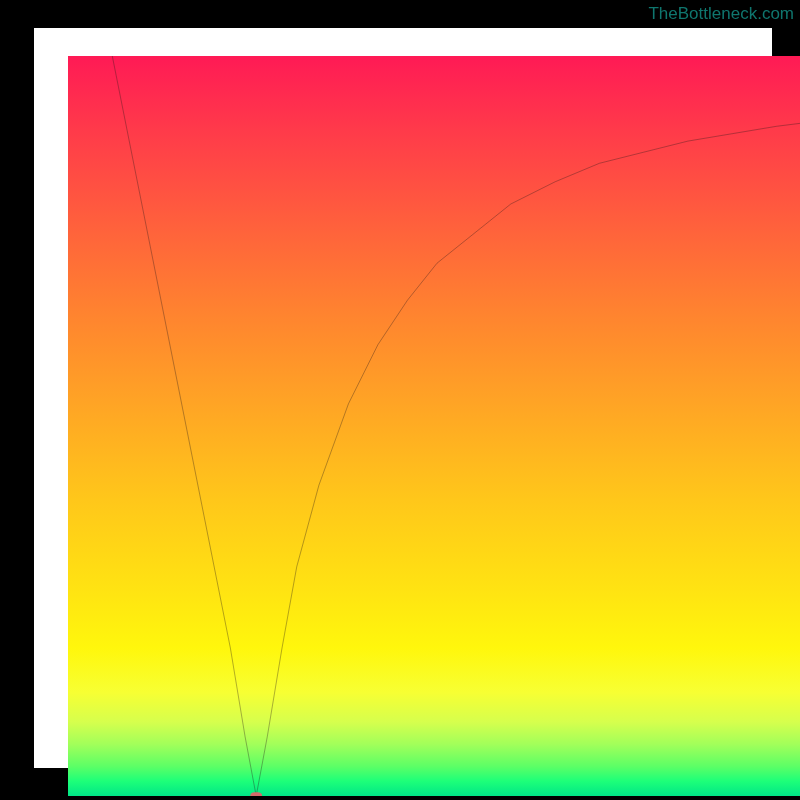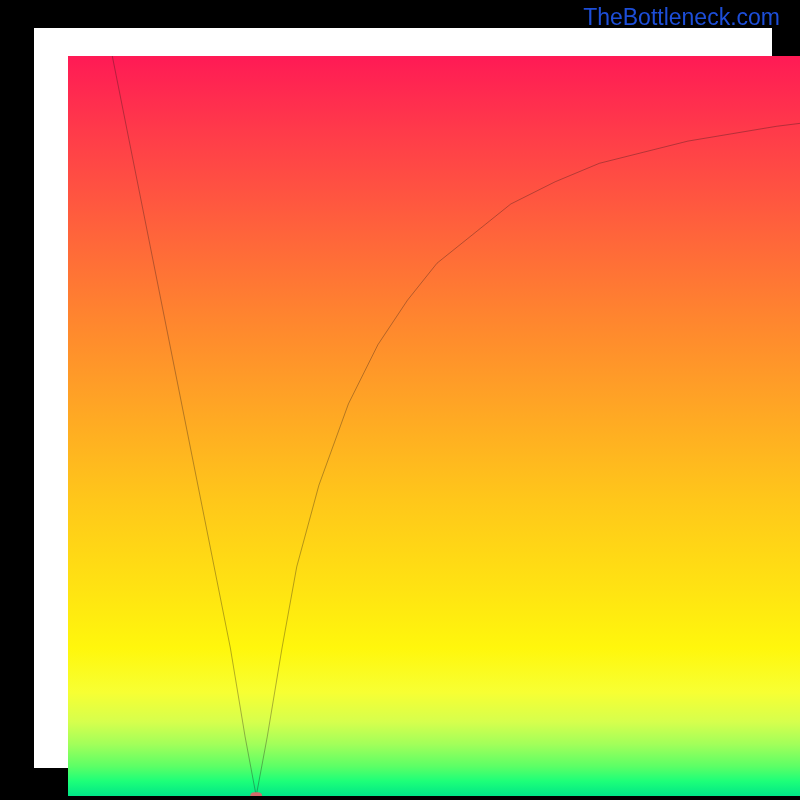--- a/index.html
+++ b/index.html
@@ -58,23 +58,23 @@
   svg.curve {
     position: absolute;
     top: 0;
     left: 0;
     width: 738px;
     height: 740px;
   }
   .watermark {
     position: absolute;
     top: 4px;
-    right: 20px;
-    color: #1d4ed8;
-    font-size: 23px;
+    right: 6px;
+    color: #0f766e;
+    font-size: 17px;
     font-weight: 400;
     letter-spacing: 0.0px;
     user-select: none;
   }
 </style>
 </head>
 <body>
 
 <div class="frame">
   <div class="outer-border">

